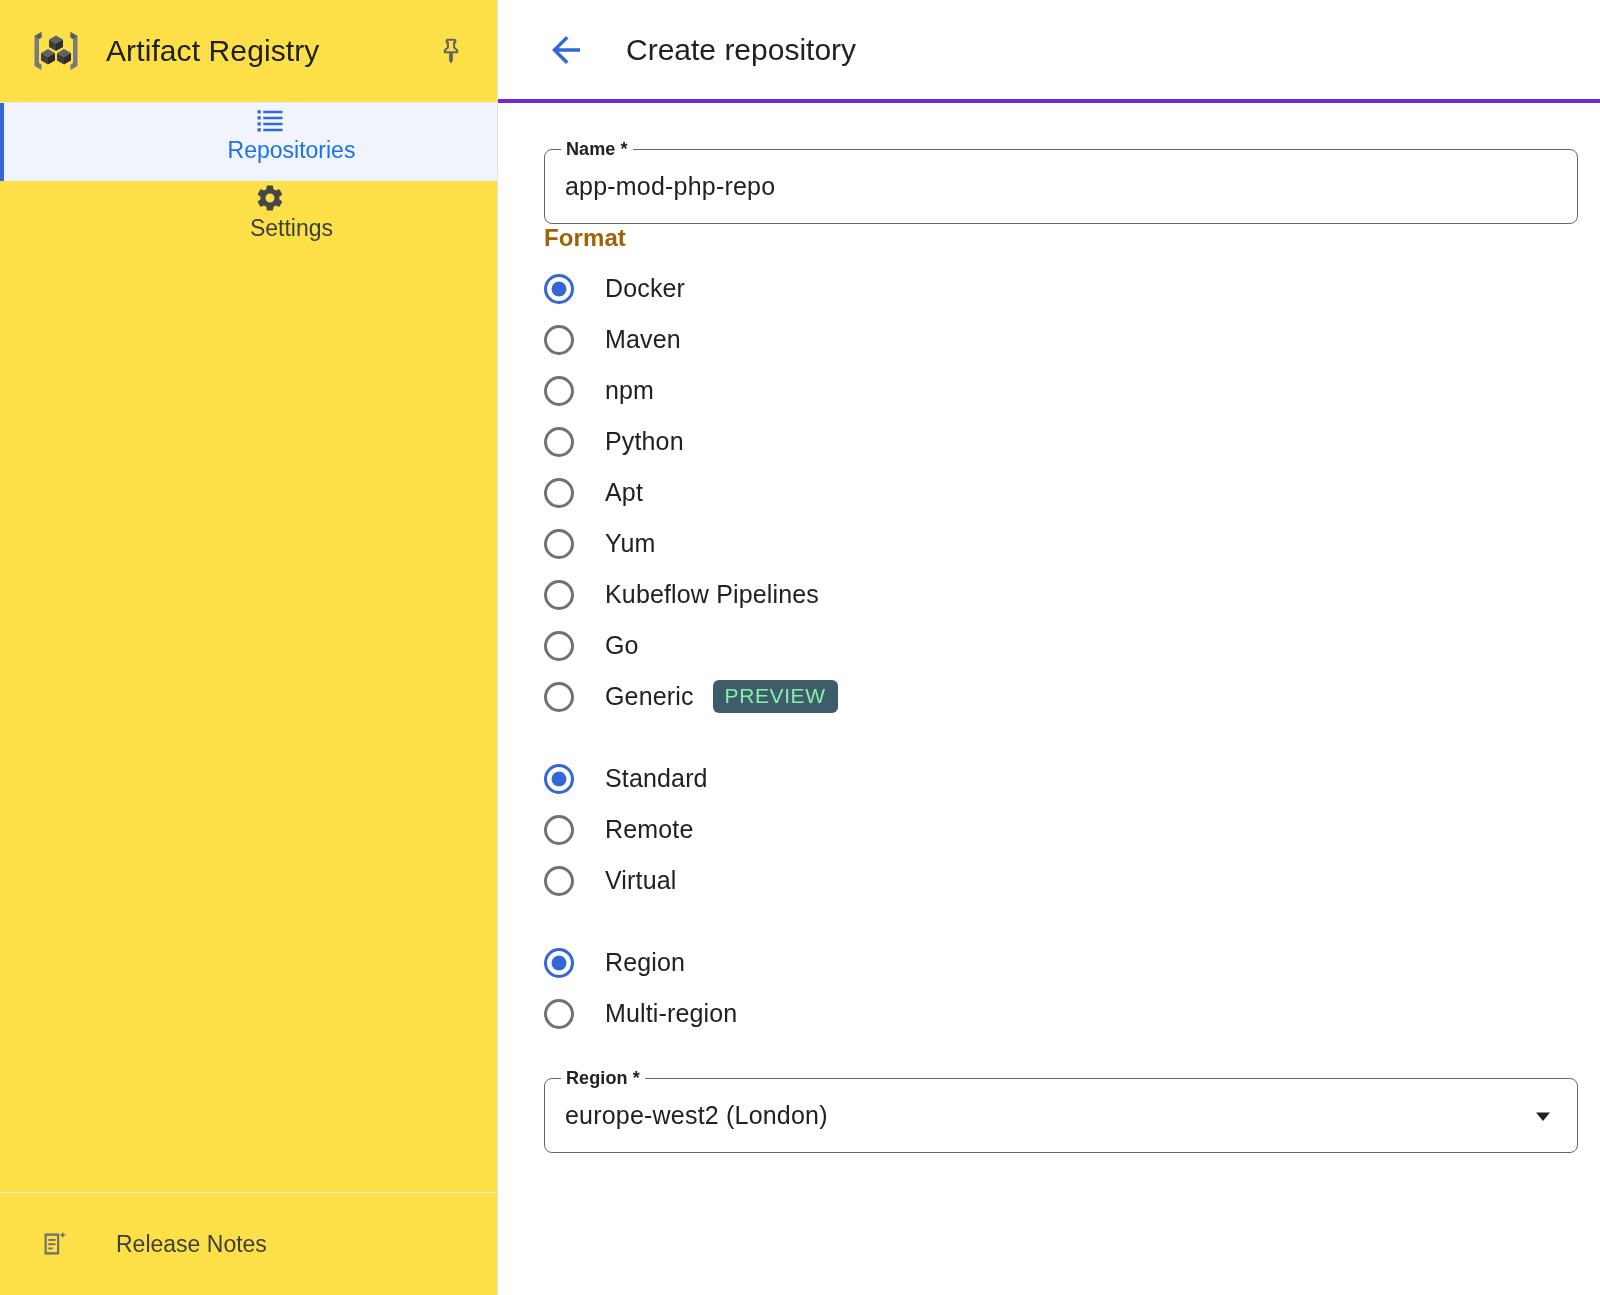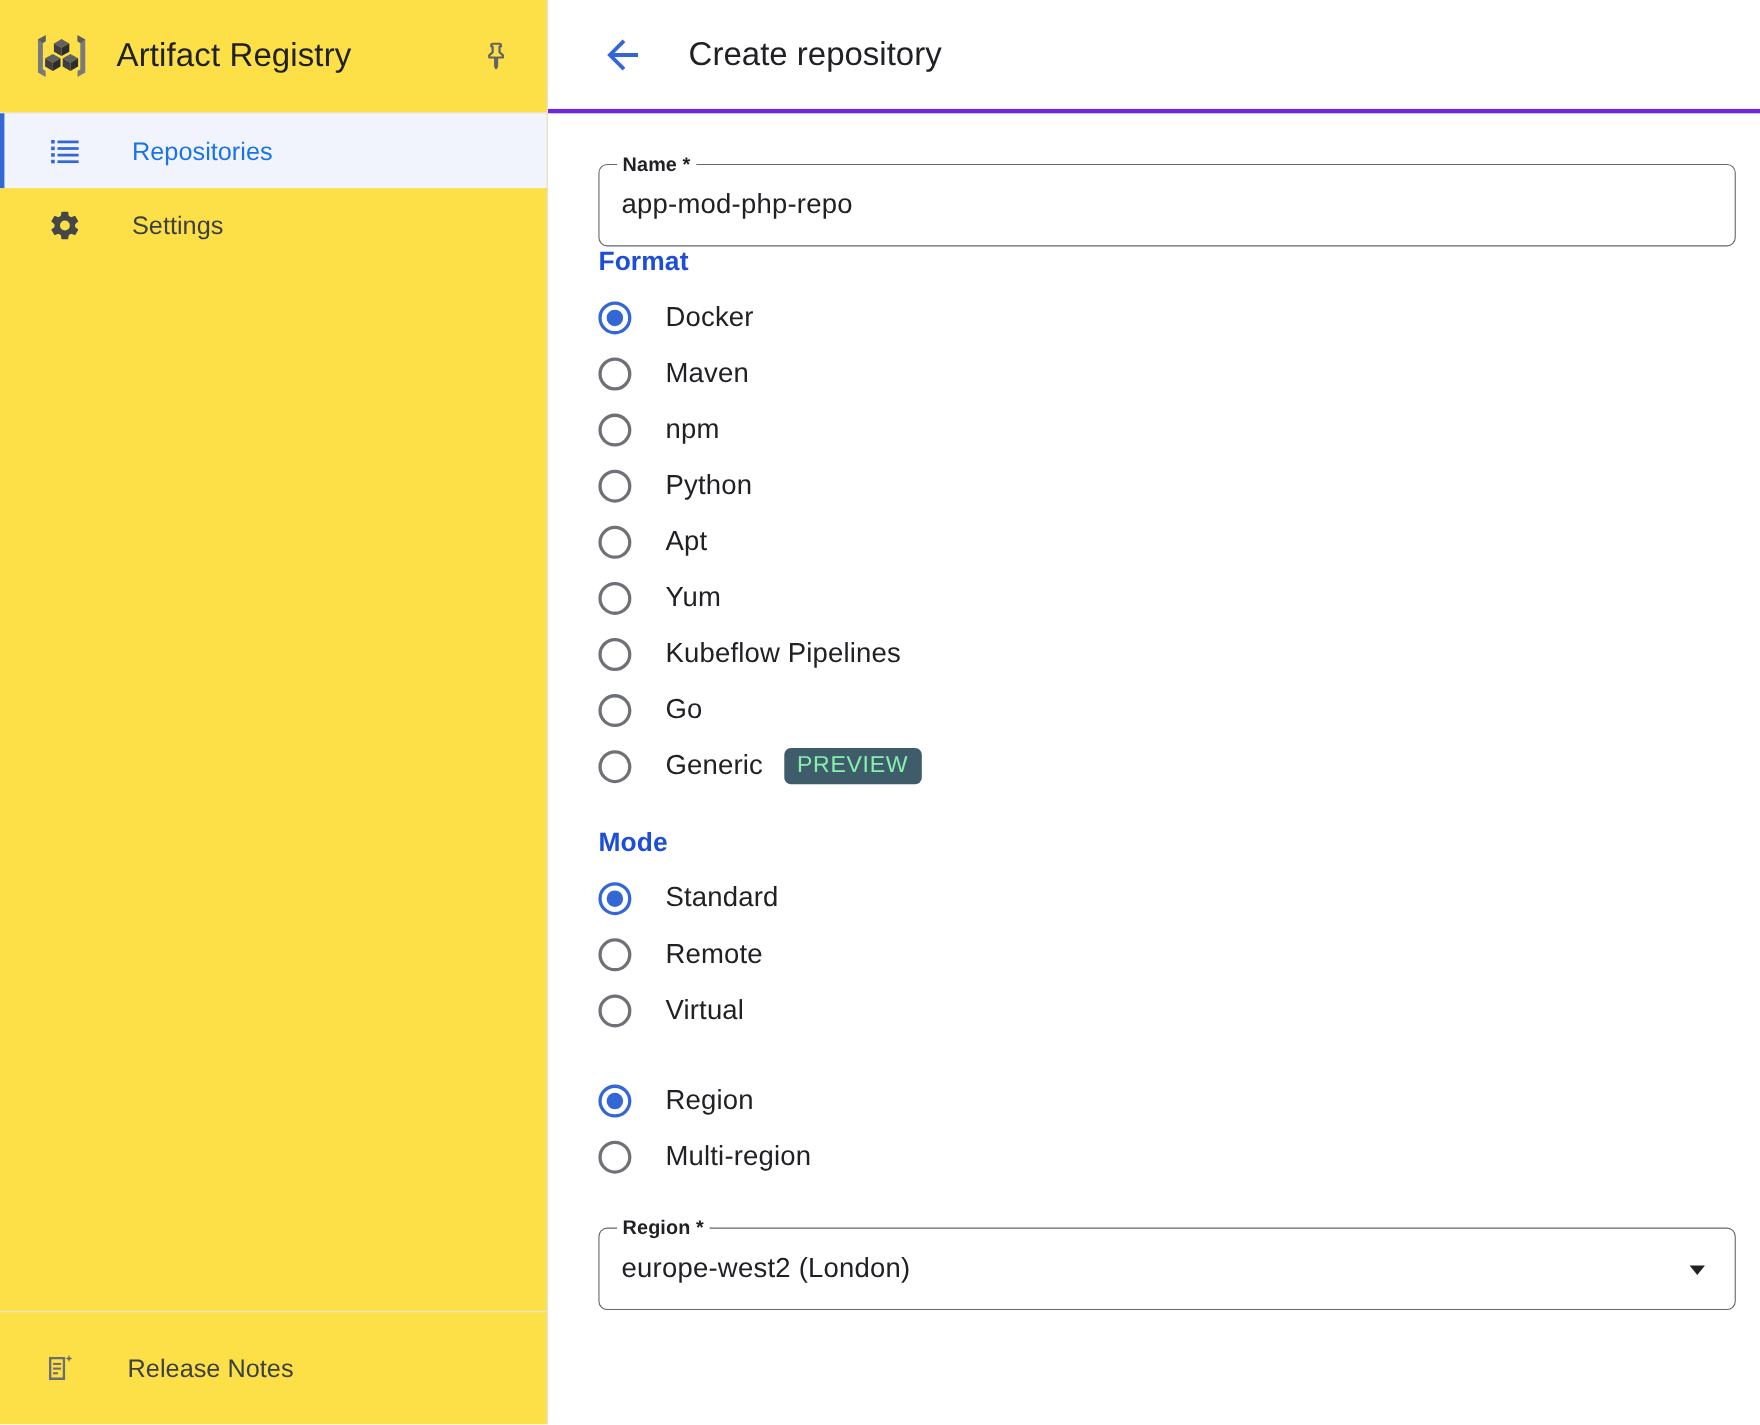--- a/index.html
+++ b/index.html
@@ -53,27 +53,28 @@
     margin-left: auto;
     width: 40px; height: 40px;
     display: flex; align-items: center; justify-content: center;
     cursor: pointer;
   }
 
   .nav {
     padding-top: 0;
   }
   .nav-item {
-    height: 68px;
+    height: 78px;
     display: flex;
     align-items: center;
     padding-left: 38px;
     cursor: pointer;
     position: relative;
     border-left: 4px solid transparent;
+    flex-direction: column;
   }
   .nav-item .nav-icon {
     width: 34px; height: 34px;
     flex: 0 0 34px;
     display: flex; align-items: center; justify-content: center;
   }
   .nav-item .nav-label {
     font-size: 23px;
     margin-left: 44px;
     color: #3c4043;
@@ -175,21 +176,21 @@
   .mdc-field.select { cursor: pointer; }
   .select-arrow {
     margin-left: auto;
     width: 28px; height: 28px;
     display: flex; align-items: center; justify-content: center;
   }
 
   .group-title {
     font-size: 24px;
     font-weight: 700;
-    color: #1d4ed8;
+    color: #a16207;
     letter-spacing: 0.1px;
   }
 
   .radio-row {
     display: flex;
     align-items: center;
     height: 51px;
     cursor: pointer;
   }
   .radio {
@@ -378,21 +379,20 @@
           <span class="radio-label">Go</span>
         </div>
         <div class="radio-row">
           <span class="radio"></span>
           <span class="radio-label">Generic</span>
           <span class="badge-preview">PREVIEW</span>
         </div>
       </section>
 
       <section class="sec-mode">
-        <div class="group-title">Mode</div>
 
         <div class="radio-row">
           <span class="radio checked"></span>
           <span class="radio-label">Standard</span>
         </div>
         <div class="radio-row">
           <span class="radio"></span>
           <span class="radio-label">Remote</span>
         </div>
         <div class="radio-row">

